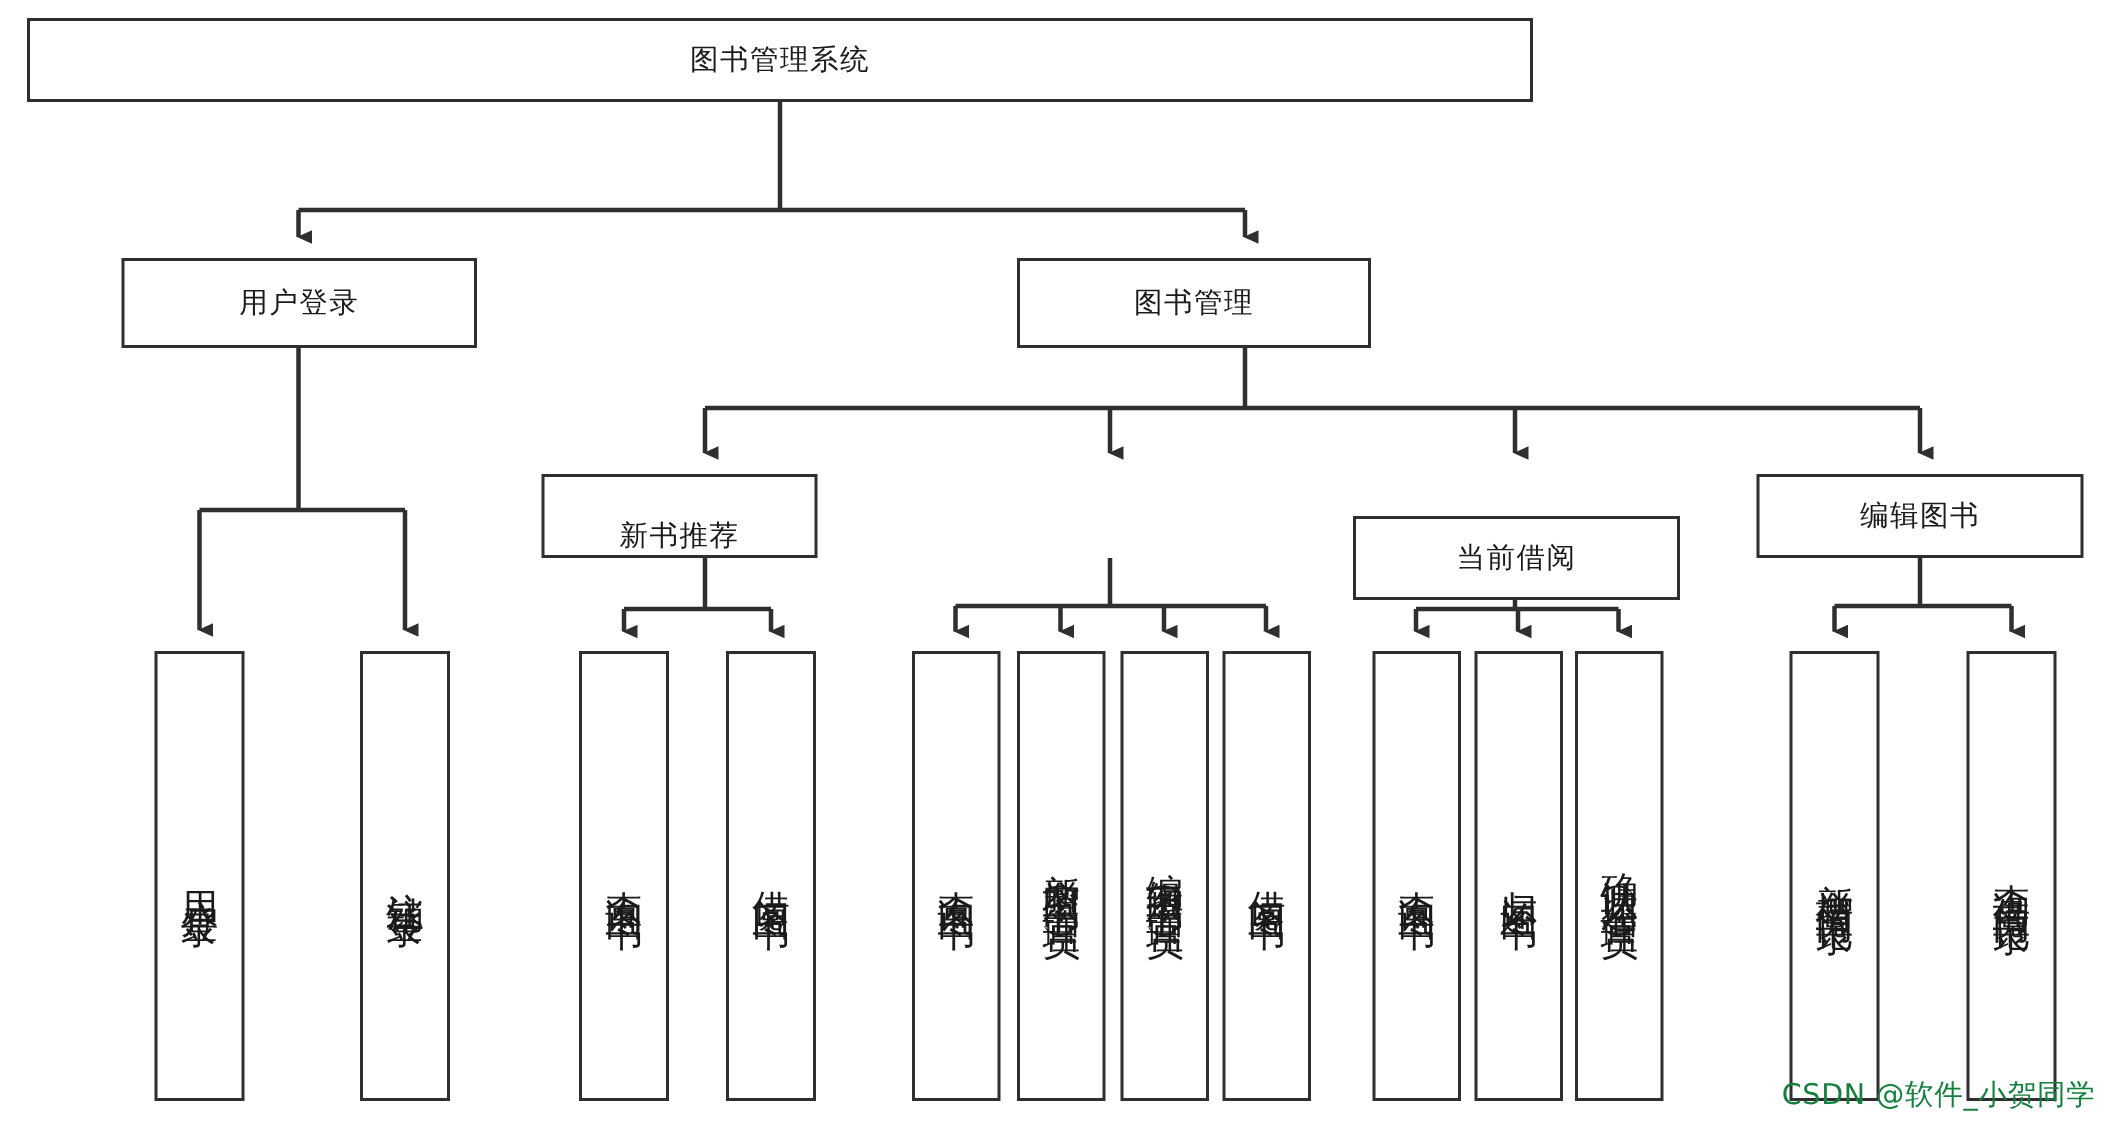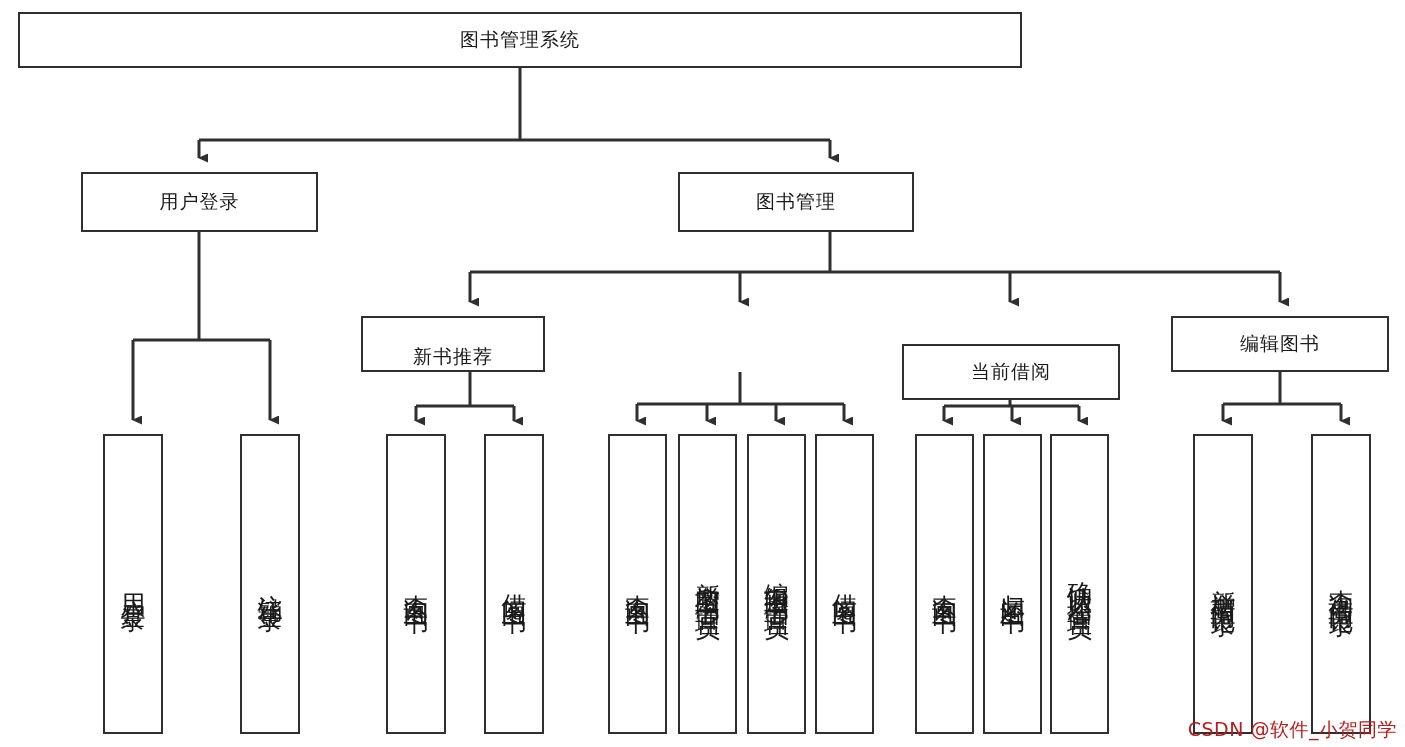--- a/index.html
+++ b/index.html
@@ -51,21 +51,21 @@
     text-align: center;
   }
   .node .htext {
     white-space: nowrap;
   }
   #watermark {
     position: absolute;
     right: 8px;
     bottom: 4px;
     font-size: 19px;
-    color: #b91c1c;
+    color: #15803d;
     white-space: nowrap;
     letter-spacing: 0.5px;
   }
 </style>
 </head>
 <body>
 
 <div id="canvas">
 
   <svg class="connectors" viewBox="0 0 1405 747" xmlns="http://www.w3.org/2000/svg">

